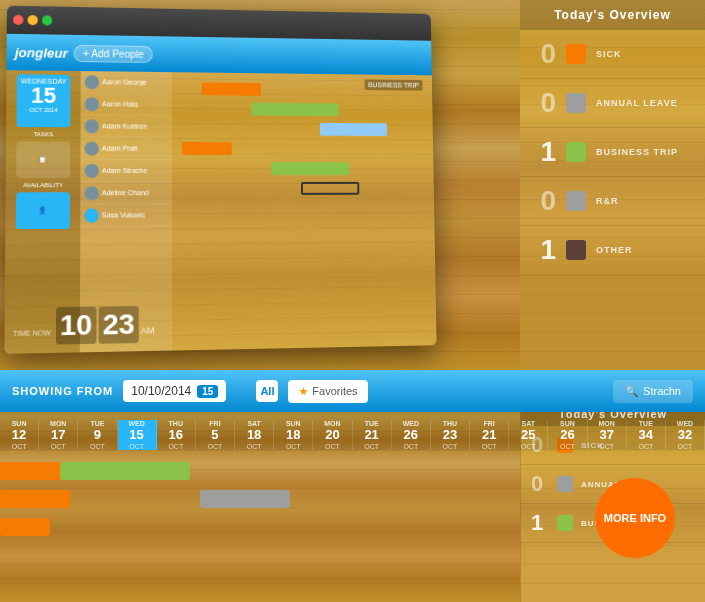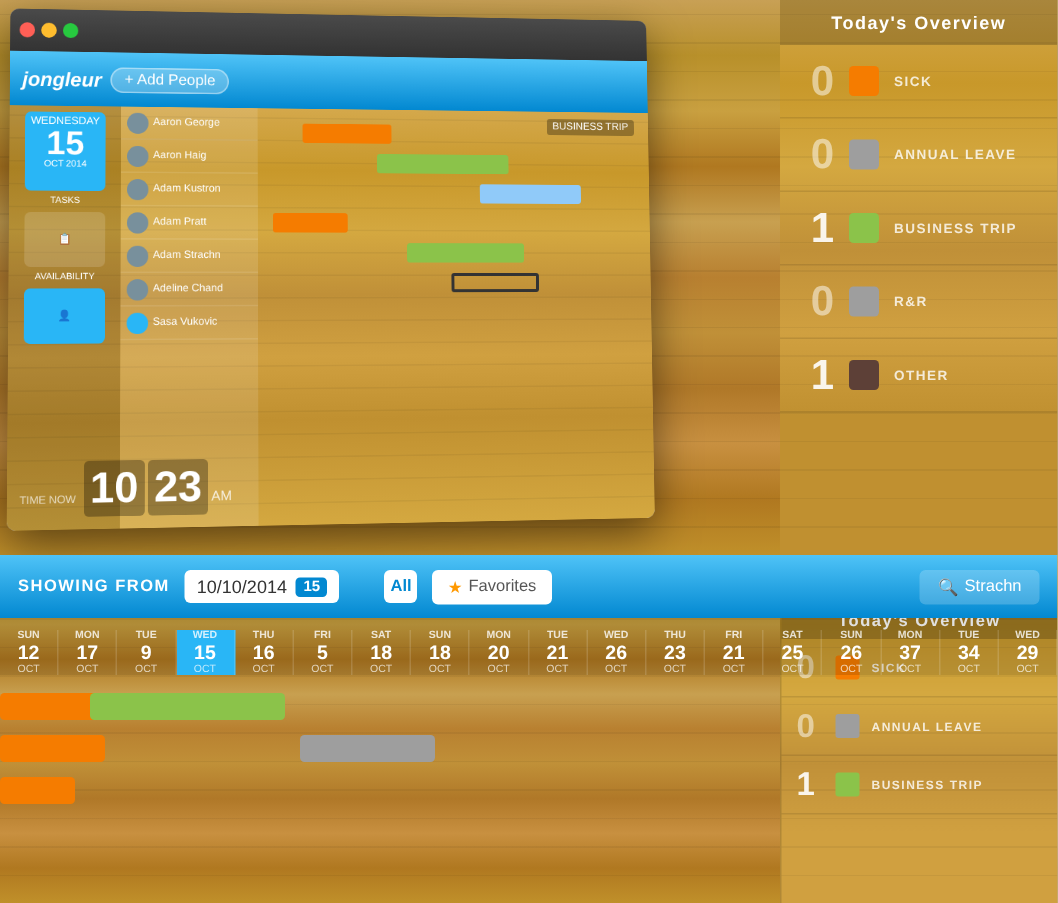--- a/index.html
+++ b/index.html
@@ -851,21 +851,21 @@
       <span class="cal-day-num">37</span>
       <span class="cal-day-month">OCT</span>
     </div>
     <div class="cal-day-col">
       <span class="cal-day-name">TUE</span>
       <span class="cal-day-num">34</span>
       <span class="cal-day-month">OCT</span>
     </div>
     <div class="cal-day-col">
       <span class="cal-day-name">WED</span>
-      <span class="cal-day-num">29</span>
+      <span class="cal-day-num">32</span>
       <span class="cal-day-month">OCT</span>
     </div>
   </div>
 
   <div class="calendar-content">
 
     <div class="event-row" style="background:#f57c00;left:0;top:12px;width:90px;"></div>
 
     <div class="event-row" style="background:#8bc34a;left:60px;top:12px;width:130px;"></div>
 
@@ -900,14 +900,17 @@
       <div class="ov-box" style="background:#9e9e9e;"></div>
       <span class="ov-label">ANNUAL LEAVE</span>
     </div>
 
     <div class="overview-item-bottom">
       <span class="ov-count" style="color:rgba(255,255,255,0.9);">1</span>
       <div class="ov-box" style="background:#8bc34a;"></div>
       <span class="ov-label">BUSINESS TRIP</span>
     </div>
 
+    <div class="more-info-circle">
+      <span class="more-info-text">MORE INFO</span>
+    </div>
   </div>
 </div>
 
 </body></html>

